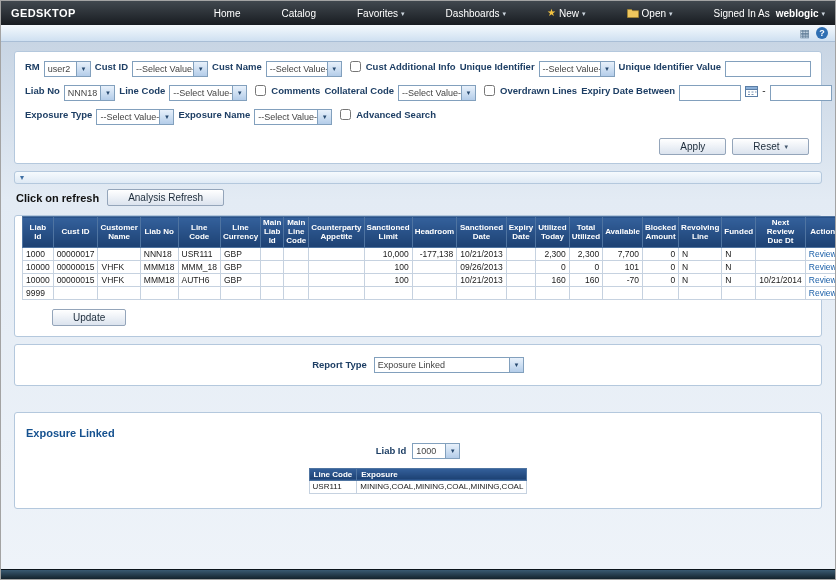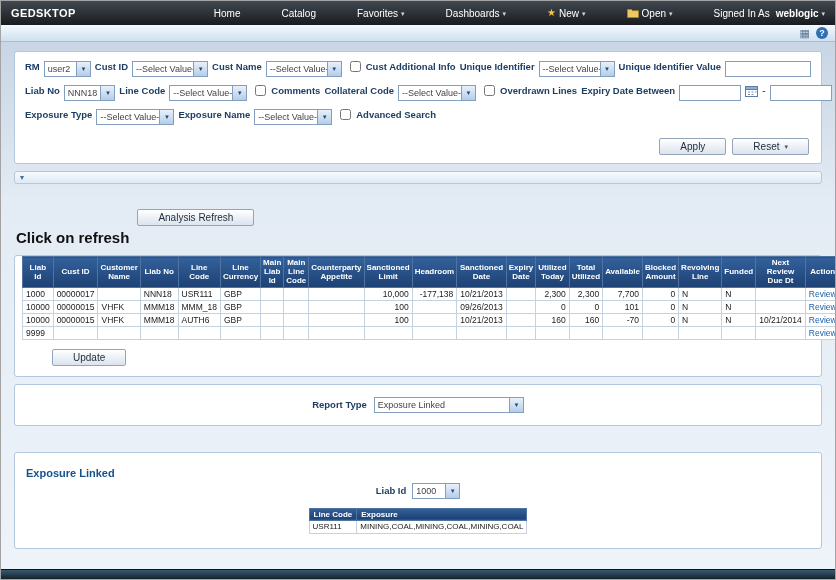--- a/index.html
+++ b/index.html
@@ -48,21 +48,21 @@
   .btn { font-size:10px; font-family:inherit; color:#1c2b3a; padding:2px 20px;
          background:linear-gradient(#ffffff,#dbe3ee); border:1px solid #94a5ba; border-radius:2px;
          cursor:pointer; display:inline-flex; align-items:center; gap:5px; }
   .btn .caret { color:#44586e; }
 
   
   .strip { height:13px; display:flex; align-items:center; padding:0 5px;
            background:linear-gradient(#f6fafd,#dfeaf5); margin-bottom:5px; }
   .strip-chev { font-size:8px; color:#3f6fa3; line-height:1; cursor:pointer; }
   .refresh-row { display:flex; align-items:center; gap:8px; margin:2px 2px 9px; }
-  .refresh-text { font-size:15px; font-weight:bold; color:#101010;margin-top:40px; }
+  .refresh-text { font-size:11px; font-weight:bold; color:#101010; }
 
   
   .liab-panel { padding:0 7px 8px; }
   .panel-title { font-size:11px; font-weight:bold; color:#15518f; padding:7px 3px 12px; }
   table.data { border-collapse:collapse; width:100%; font-size:8.5px; background:#fff; }
   table.data th { background:linear-gradient(#34619c,#1d4173); color:#fff; border:1px solid #4f74a1;
                   padding:1px 2px; font-size:8px; line-height:1.15; text-align:center; vertical-align:middle;
                   font-weight:bold; }
   table.data td { border:1px solid #c6d2e0; padding:1px 3px; height:13px; background:#fff; white-space:nowrap;
                   color:#1a1a1a; overflow:hidden; }

